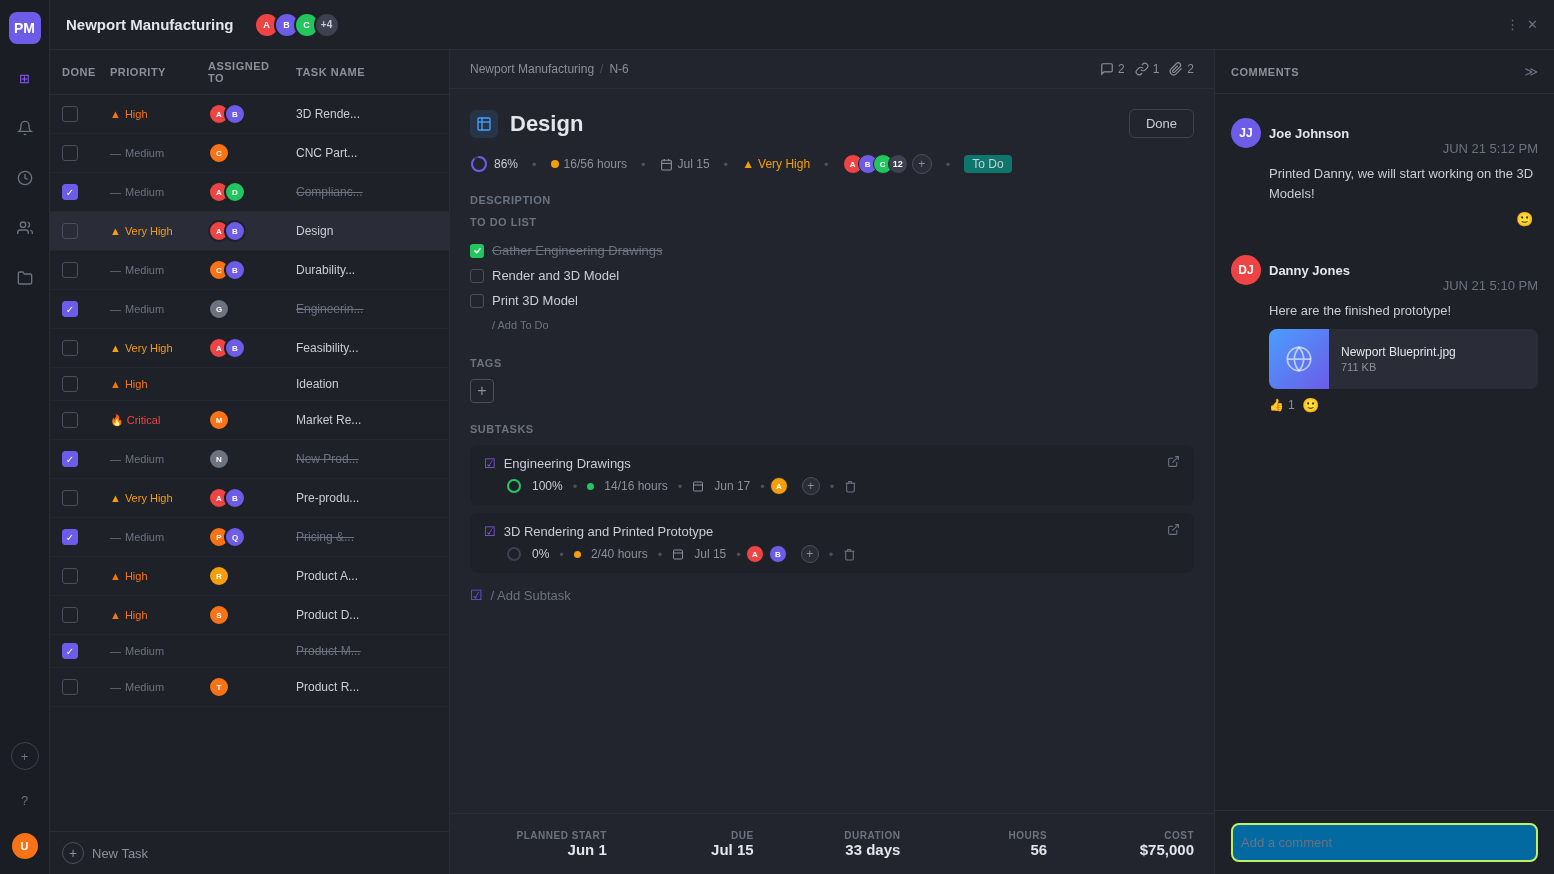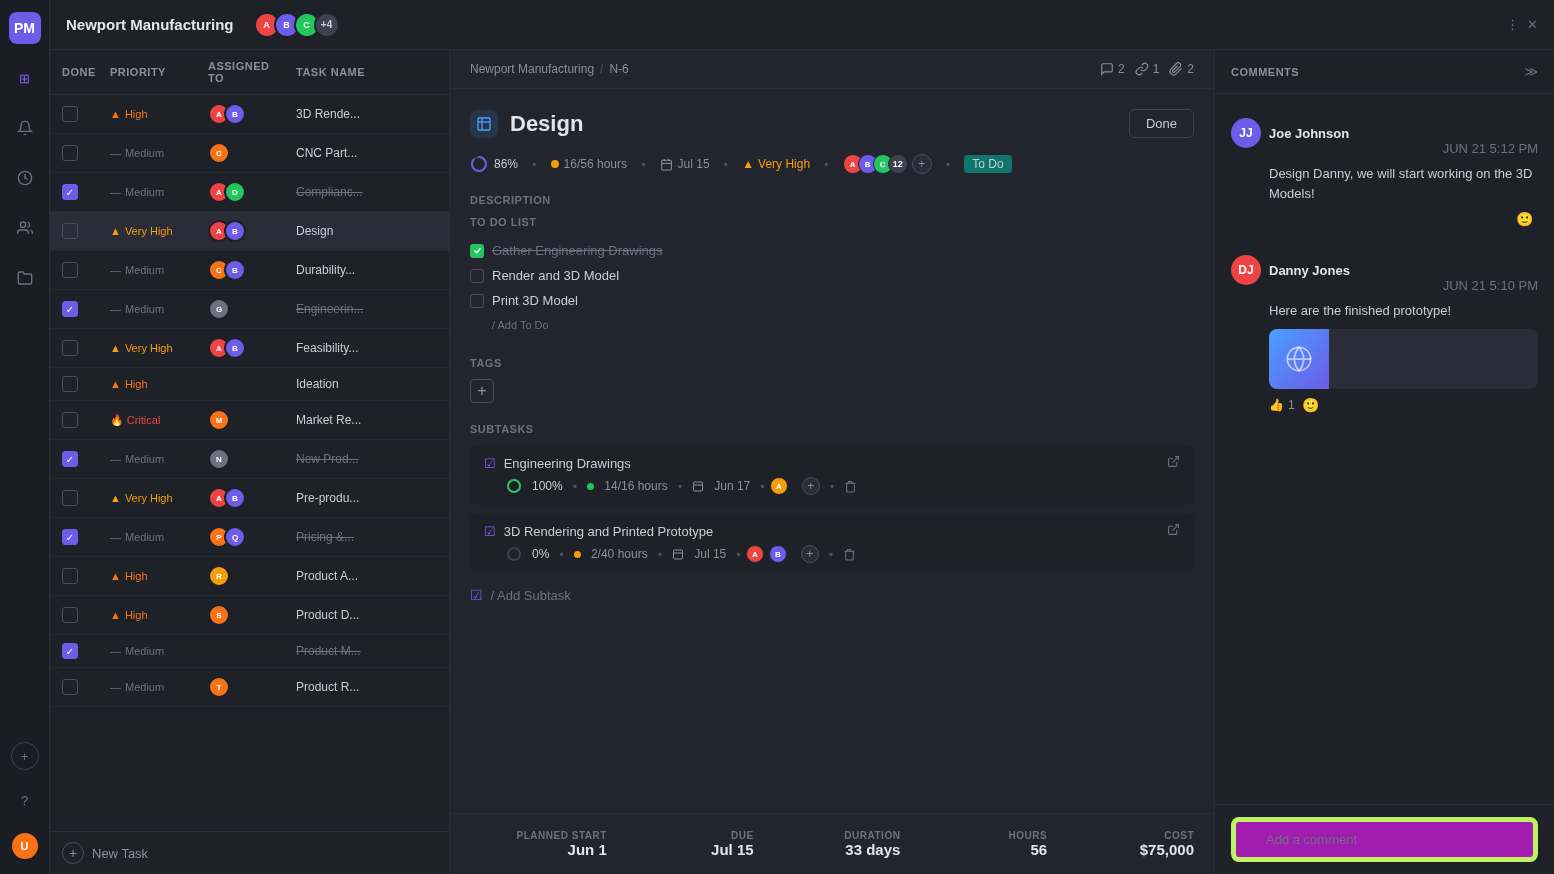--- a/index.html
+++ b/index.html
@@ -119,21 +119,21 @@
     .comment-attachment { margin-left: 38px; background: #2a2d38; border-radius: 8px; overflow: hidden; display: flex; align-items: center; gap: 0; }
     .attachment-thumb { width: 60px; height: 60px; background: linear-gradient(135deg, #4a9eff, #6c5ce7); flex-shrink: 0; display: flex; align-items: center; justify-content: center; font-size: 20px; }
     .attachment-info { padding: 10px 12px; }
     .attachment-name { font-size: 12px; font-weight: 500; color: #e2e5ea; }
     .attachment-size { font-size: 11px; color: #8b9098; margin-top: 2px; }
     .comment-reactions { display: flex; align-items: center; gap: 8px; padding-left: 38px; }
     .reaction { display: flex; align-items: center; gap: 4px; font-size: 12px; color: #8b9098; }
     .emoji-btn { color: #6b7280; cursor: pointer; font-size: 14px; }
 
     .comments-footer { padding: 12px 16px; border-top: 1px solid #2a2d35; }
-    .comment-input { width: 100%; background: #a21caf; border: 5px solid #bef264; border-radius: 8px; padding: 10px 30px; color: #c9cdd4; font-size: 13px; outline: none; }
+    .comment-input { width: 100%; background: #0369a1; border: 2px solid #bef264; border-radius: 8px; padding: 10px 8px; color: #c9cdd4; font-size: 13px; outline: none; }
     .comment-input::placeholder { color: #6b7280; }
 
     
     .p-very-high { color: #f59e0b; }
     .p-high { color: #f97316; }
     .p-medium { color: #6b7280; }
     .p-critical { color: #ef4444; }
 
     
     ::-webkit-scrollbar { width: 4px; }
@@ -751,21 +751,21 @@
       <div class="comments-body">
 
         <div class="comment-item">
           <div class="comment-header">
             <div class="comment-avatar" style="background:#6c5ce7;">
               <span style="color:white;">JJ</span>
             </div>
             <span class="comment-author">Joe Johnson</span>
             <span class="comment-time">JUN 21 5:12 PM</span>
           </div>
-          <div class="comment-text">Design Danny, we will start working on the 3D Models!</div>
+          <div class="comment-text">Printed Danny, we will start working on the 3D Models!</div>
           <div style="display:flex;justify-content:flex-end;padding-right:4px;">
             <span class="emoji-btn">🙂</span>
           </div>
         </div>
 
         <div class="comment-item">
           <div class="comment-header">
             <div class="comment-avatar" style="background:#ef4444;">
               <span style="color:white;">DJ</span>
             </div>
@@ -773,20 +773,24 @@
             <span class="comment-time">JUN 21 5:10 PM</span>
           </div>
           <div class="comment-text">Here are the finished prototype!</div>
           <div class="comment-attachment">
             <div class="attachment-thumb">
               <svg width="28" height="28" viewBox="0 0 24 24" fill="none" stroke="rgba(255,255,255,0.6)" stroke-width="1.5">
                   <circle cx="12" cy="12" r="10"></circle>
                   <path d="M2 12h20M12 2a15.3 15.3 0 0 1 4 10 15.3 15.3 0 0 1-4 10 15.3 15.3 0 0 1-4-10 15.3 15.3 0 0 1 4-10z"></path>
                 </svg>
             </div>
+            <div class="attachment-info">
+              <div class="attachment-name">Newport Blueprint.jpg</div>
+              <div class="attachment-size">711 KB</div>
+            </div>
           </div>
           <div class="comment-reactions">
             <div class="reaction">
               <span>👍</span>
               <span>1</span>
             </div>
             <span class="emoji-btn">🙂</span>
           </div>
         </div>
       </div>

